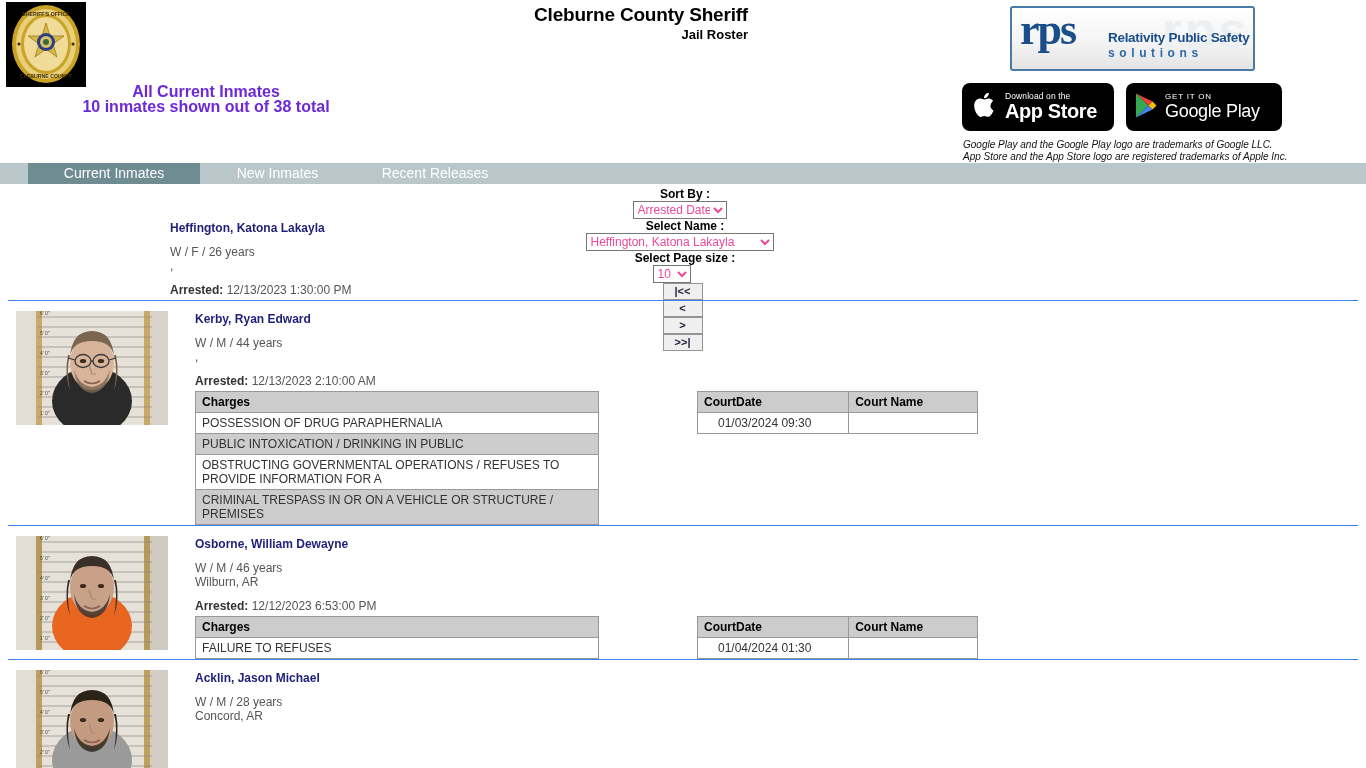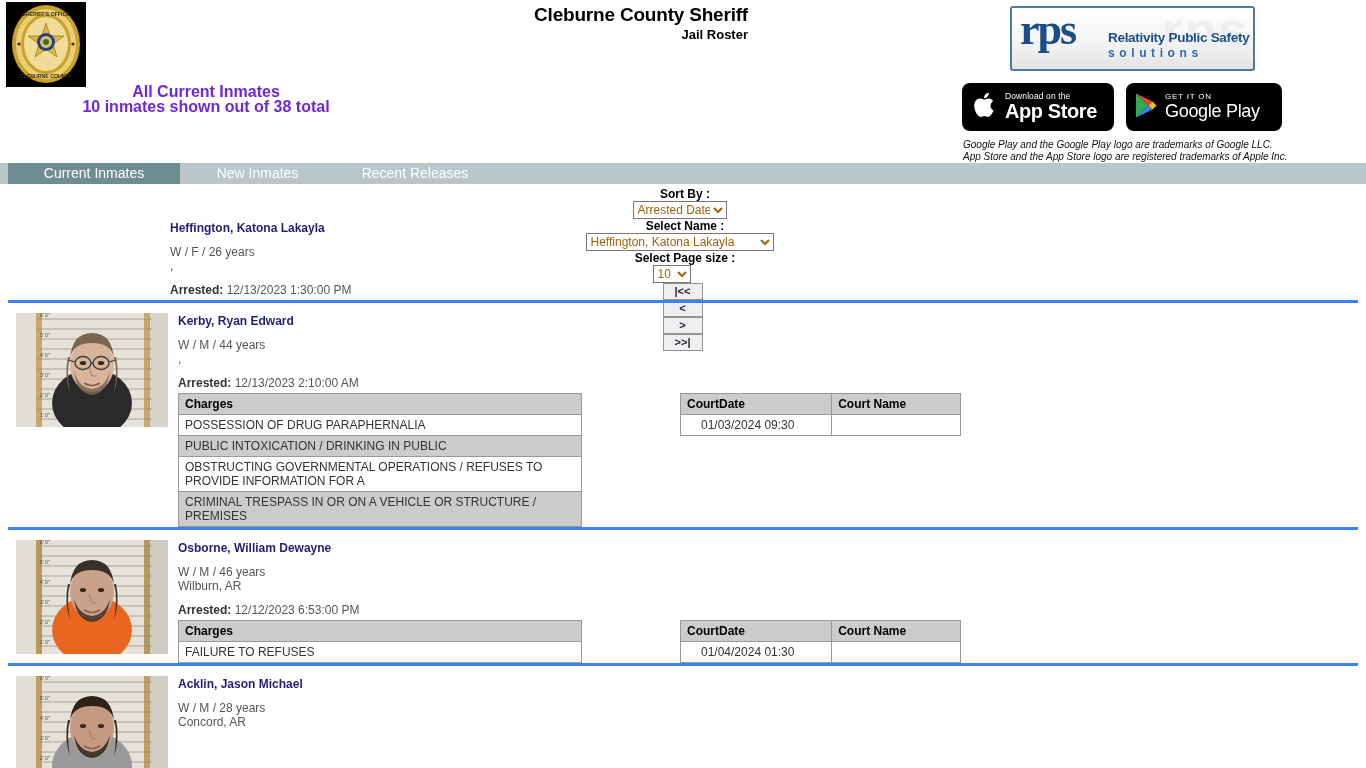--- a/index.html
+++ b/index.html
@@ -152,21 +152,21 @@
     font-size: 14px;
     cursor: pointer;
     padding: 0 10px;
     height: 21px;
     line-height: 21px;
   }
   .tab-spacer { width: 8px; }
   .tab.active {
     background: #6f8c93;
   }
-  .tab-0 { width: 172px; }
+  .tab-0 { width: 172px; margin-left: 20px; }
   .tab-1 { width: 155px; }
   .tab-2 { width: 160px; }
 
   
   .filterbar {
     height: 23px;
     display: flex;
     align-items: center;
     padding-left: 7px;
     font-size: 12px;
@@ -175,21 +175,21 @@
     margin-top: 3px;
     flex-direction: column;
   }
   .filterbar label { margin-right: 3px; white-space: nowrap; }
   .filterbar select {
     font-family: "Liberation Sans", sans-serif;
     font-size: 12px;
     height: 19px;
     border: 1px solid #767676;
     background: #fff;
-    color: #a16207;
+    color: #ec4899;
     font-weight: normal;
     margin-right: 14px;
   }
   #sort-select { width: 94px; }
   #name-select { width: 188px; }
   #pagesize-select { width: 38px; margin-right: 30px; }
   .pagebtn {
     width: 40px;
     height: 18px;
     border: 1px solid #949494;
@@ -205,23 +205,24 @@
   }
 
   
   .roster { width: 1366px; }
   .inmate-row {
     display: flex;
     padding-top: 6px;
     position: relative;
   }
   .inmate-row + .inmate-row {
-    border-top: 3px solid #3b82f6;
+    border-top: 1px solid #3b82f6;
     margin: 0 8px;
     padding-left: 0;
+    gap: 17px;
   }
   .photo-cell {
     width: 170px;
     flex: 0 0 170px;
     padding-left: 0px;
     padding-top: 4px;
   }
   .photo-cell.offset { padding-left: 8px; }
   .mugshot {
     width: 152px;

